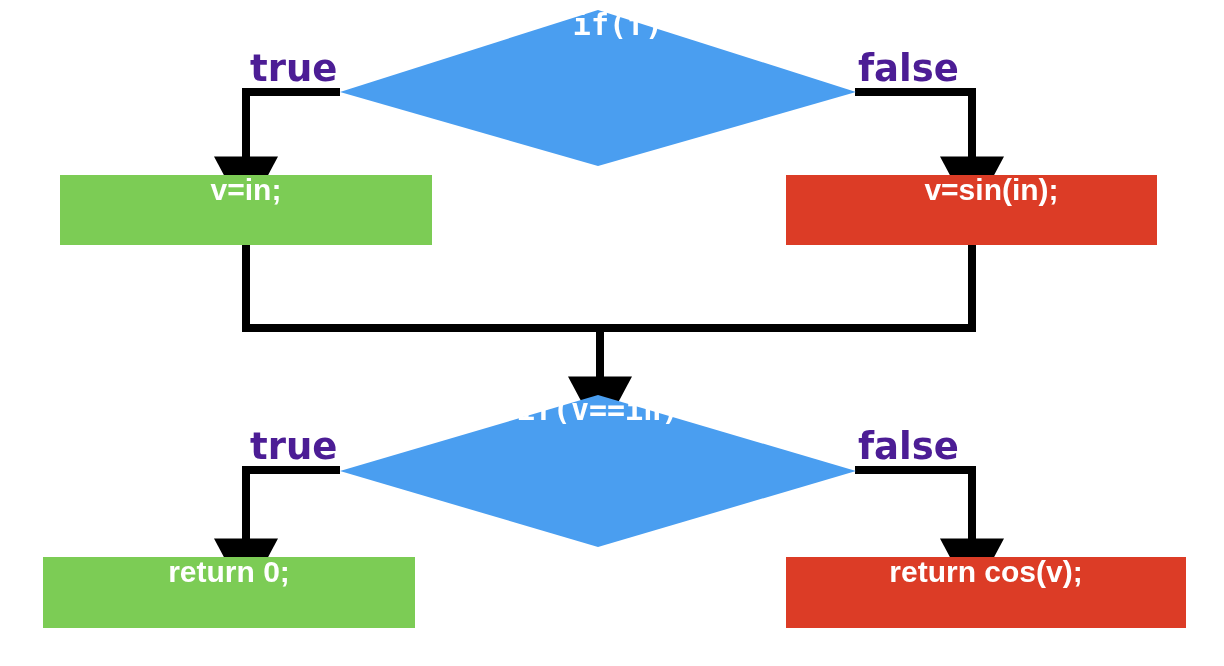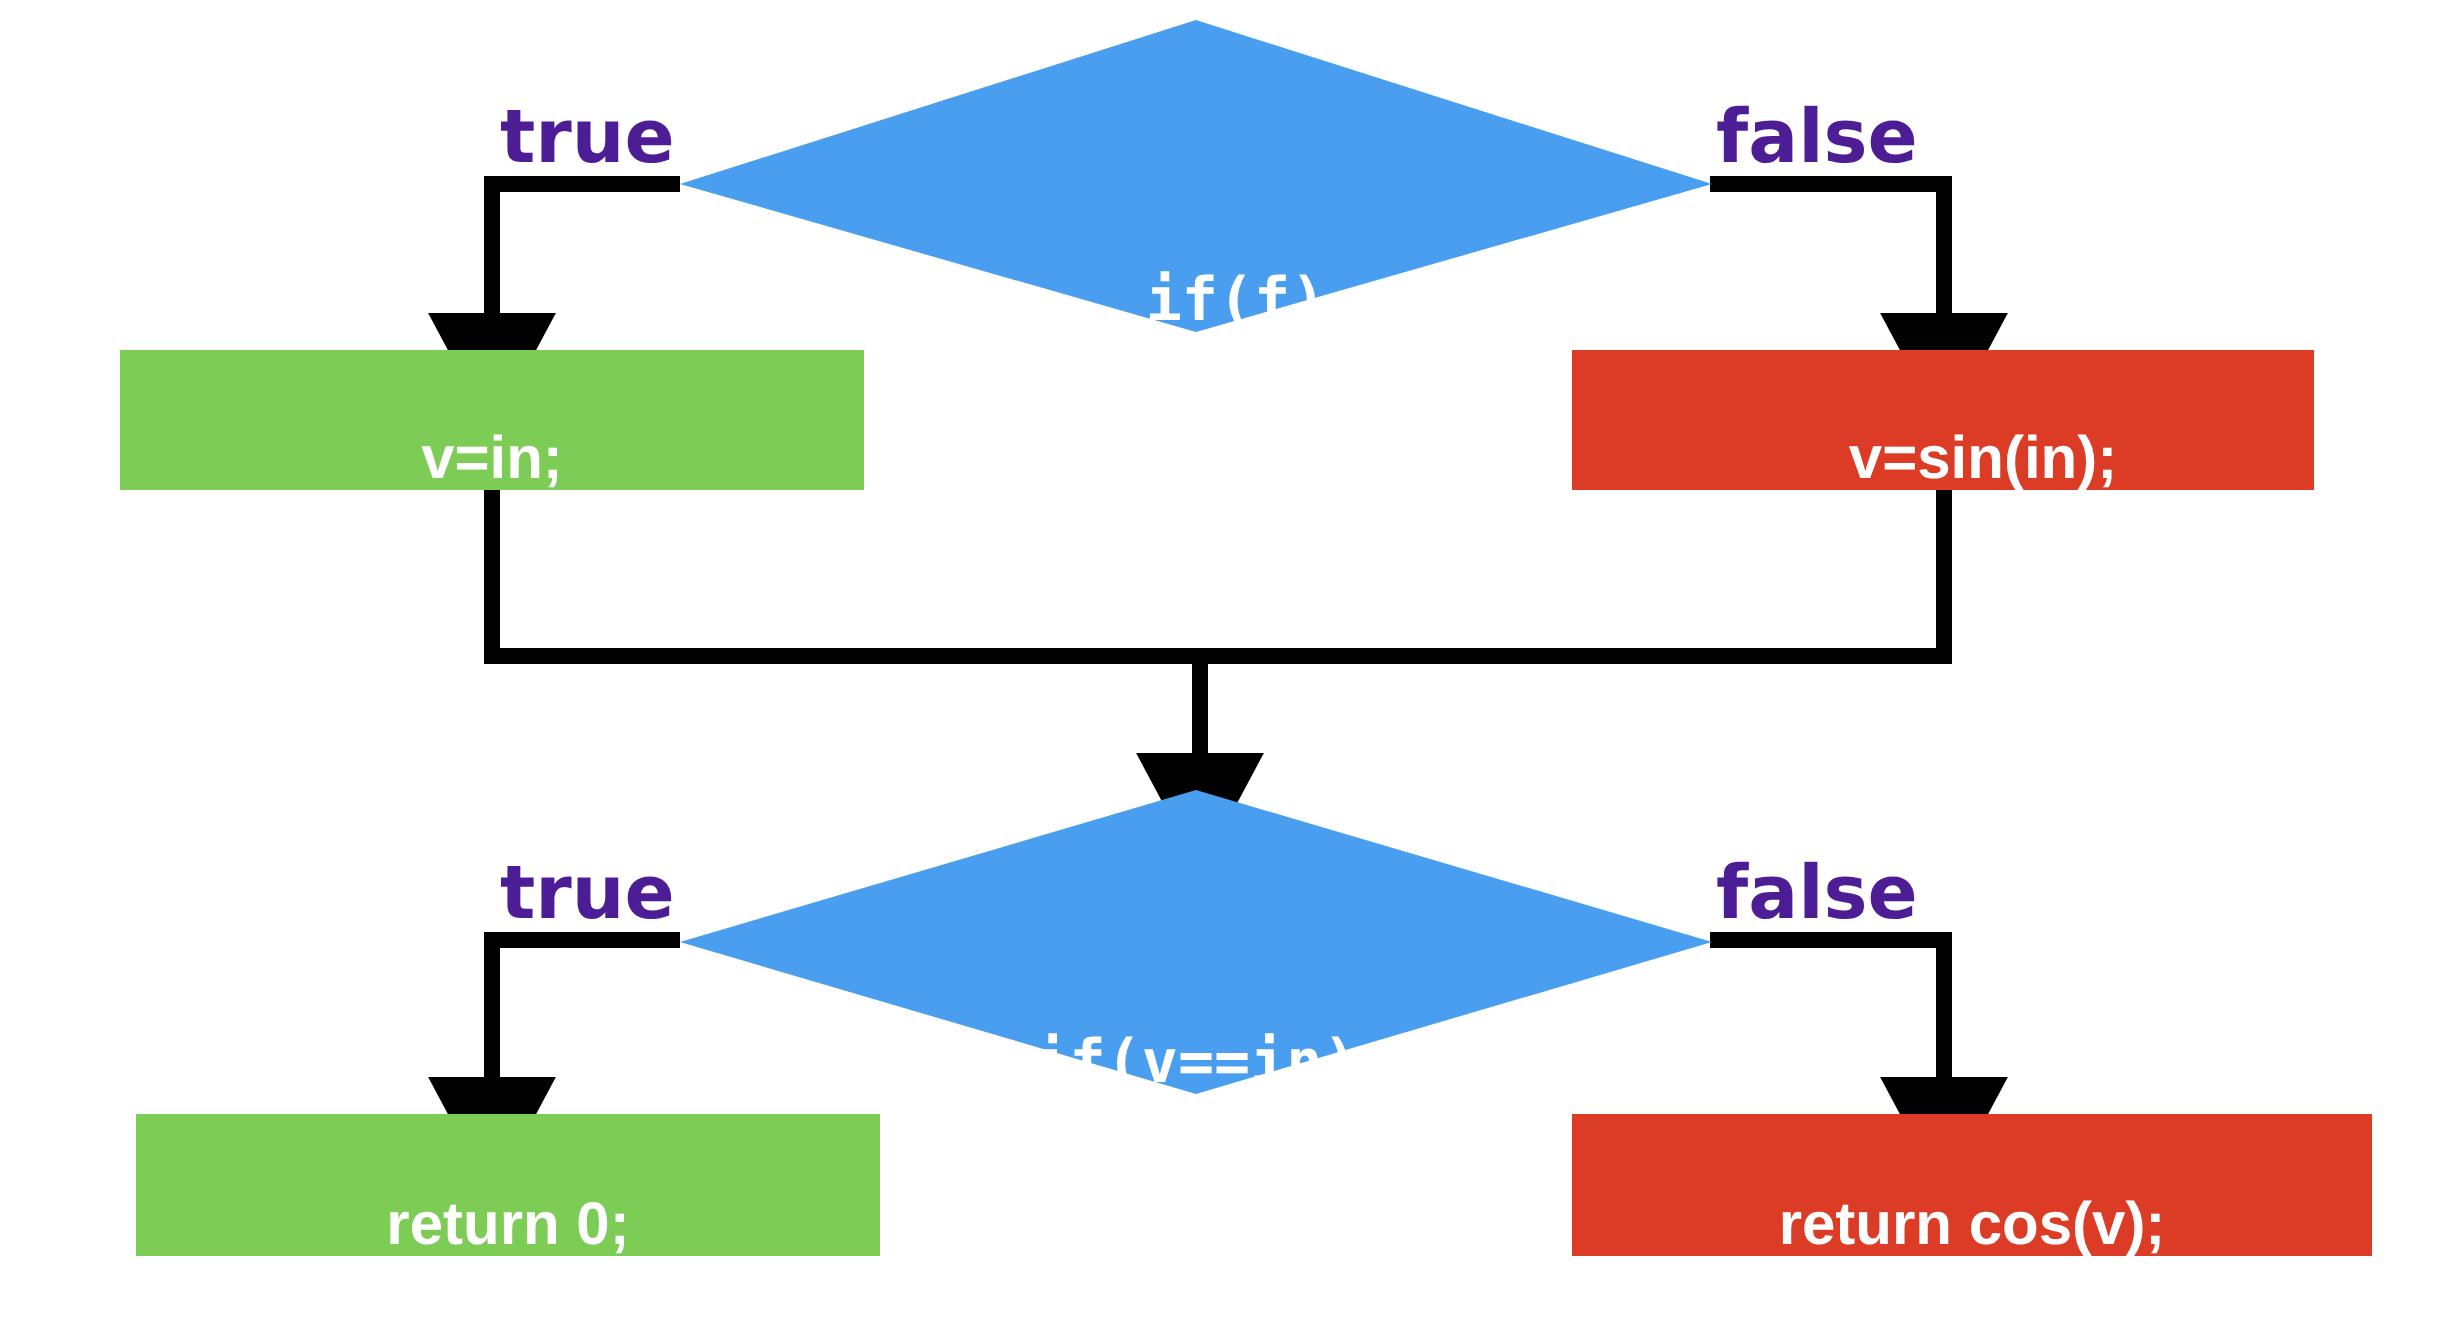--- a/index.html
+++ b/index.html
@@ -12,21 +12,21 @@
     width: 1224px;
     height: 666px;
     background: #ffffff;
     overflow: hidden;
     font-family: "DejaVu Sans", sans-serif;
   }
   .node {
     position: absolute;
     box-sizing: border-box;
     display: flex;
-    align-items: flex-end;
+    align-items: flex-start;
     justify-content: center;
   }
   .proc-label {
     font-family: Liberation Sans, sans-serif;
     font-weight: bold;
     font-size: 30px;
     color: #ffffff;
     letter-spacing: 0px;
     line-height: 1;
     white-space: pre;
@@ -108,21 +108,21 @@
     <span class="proc-label">v=sin(in);</span>
   </div>
 
   <svg class="diamond-shape" style="left:340px; top:395px; width:516px; height:152px;" viewBox="0 0 516 152" xmlns="http://www.w3.org/2000/svg">
     <polygon points="258,0 516,76 258,152 0,76" fill="#4a9ef0"></polygon>
   </svg>
   <div class="node" style="left:340px; top:395px; width:516px; height:152px;">
     <span class="diamond-label">if(v==in)</span>
   </div>
 
-  <div class="node" style="left:68px; top:557px; width:372px; height:71px; background:#7ccc55;">
+  <div class="node" style="left:43px; top:557px; width:372px; height:71px; background:#7ccc55;">
     <span class="proc-label">return 0;</span>
   </div>
 
   <div class="node" style="left:786px; top:557px; width:400px; height:71px; background:#dc3c26;">
     <span class="proc-label">return cos(v);</span>
   </div>
 
   <div class="edge-label" style="left:250px; top:50px;">true</div>
 
   <div class="edge-label" style="left:858px; top:50px;">false</div>

